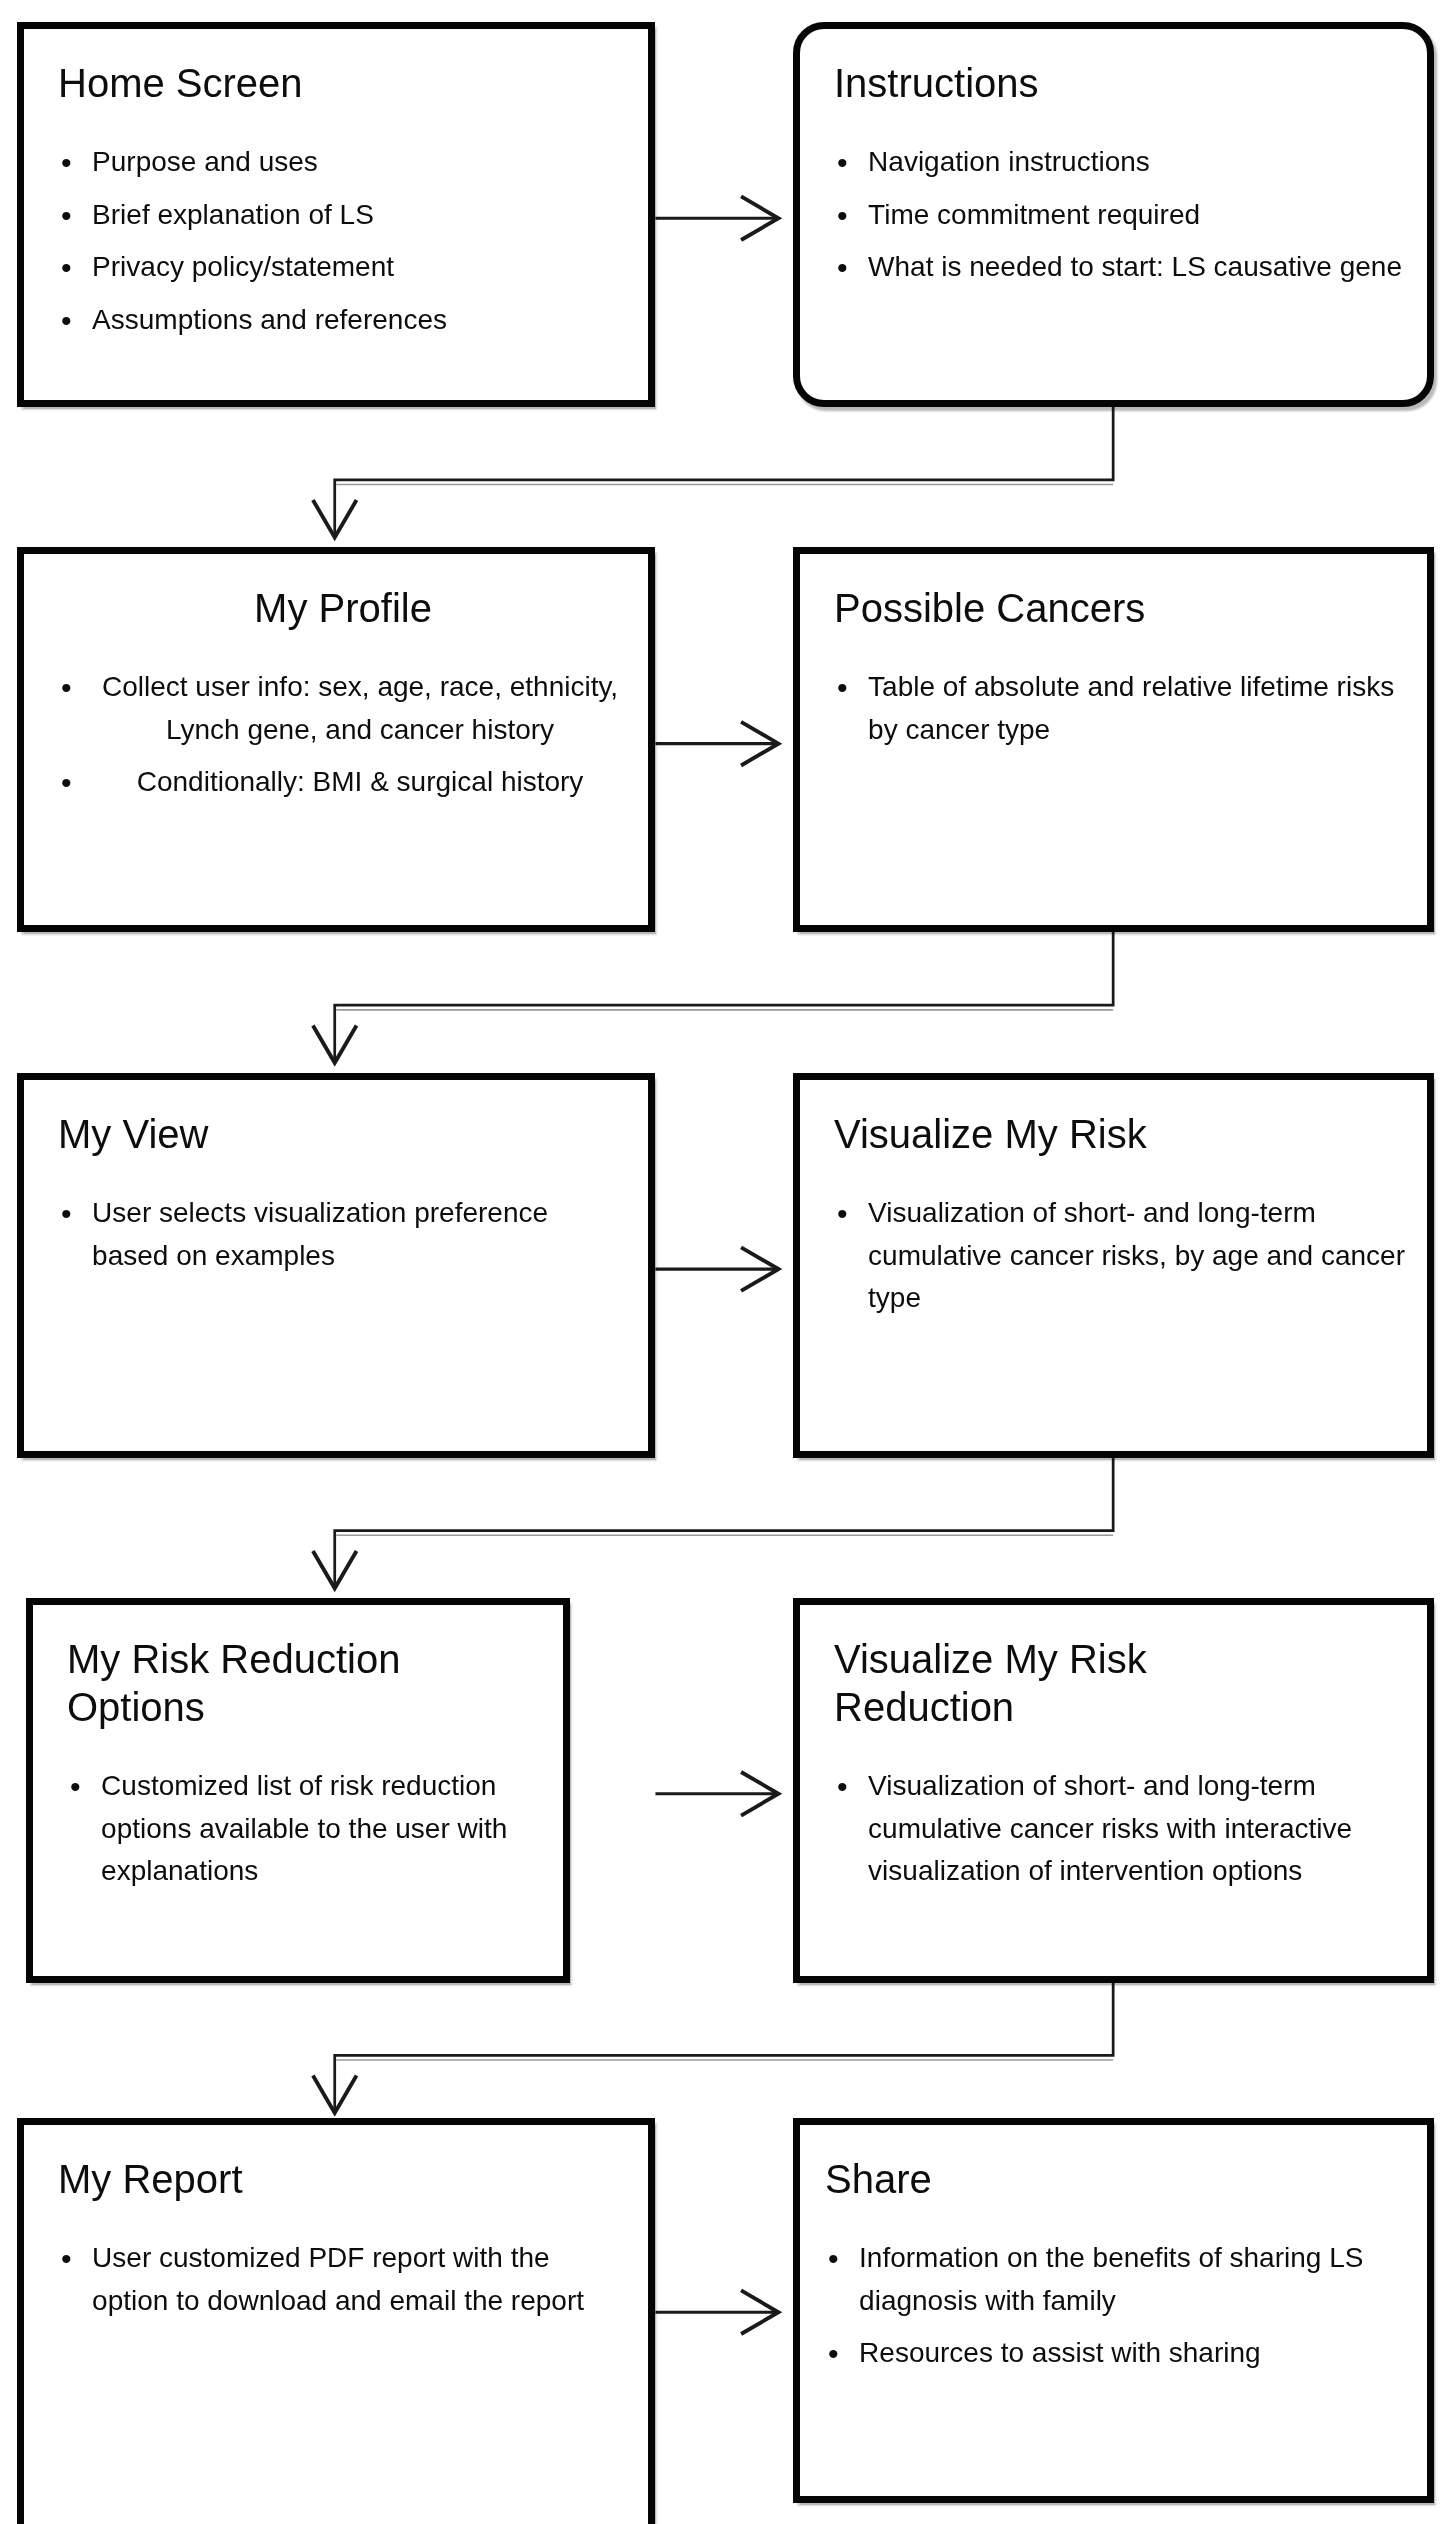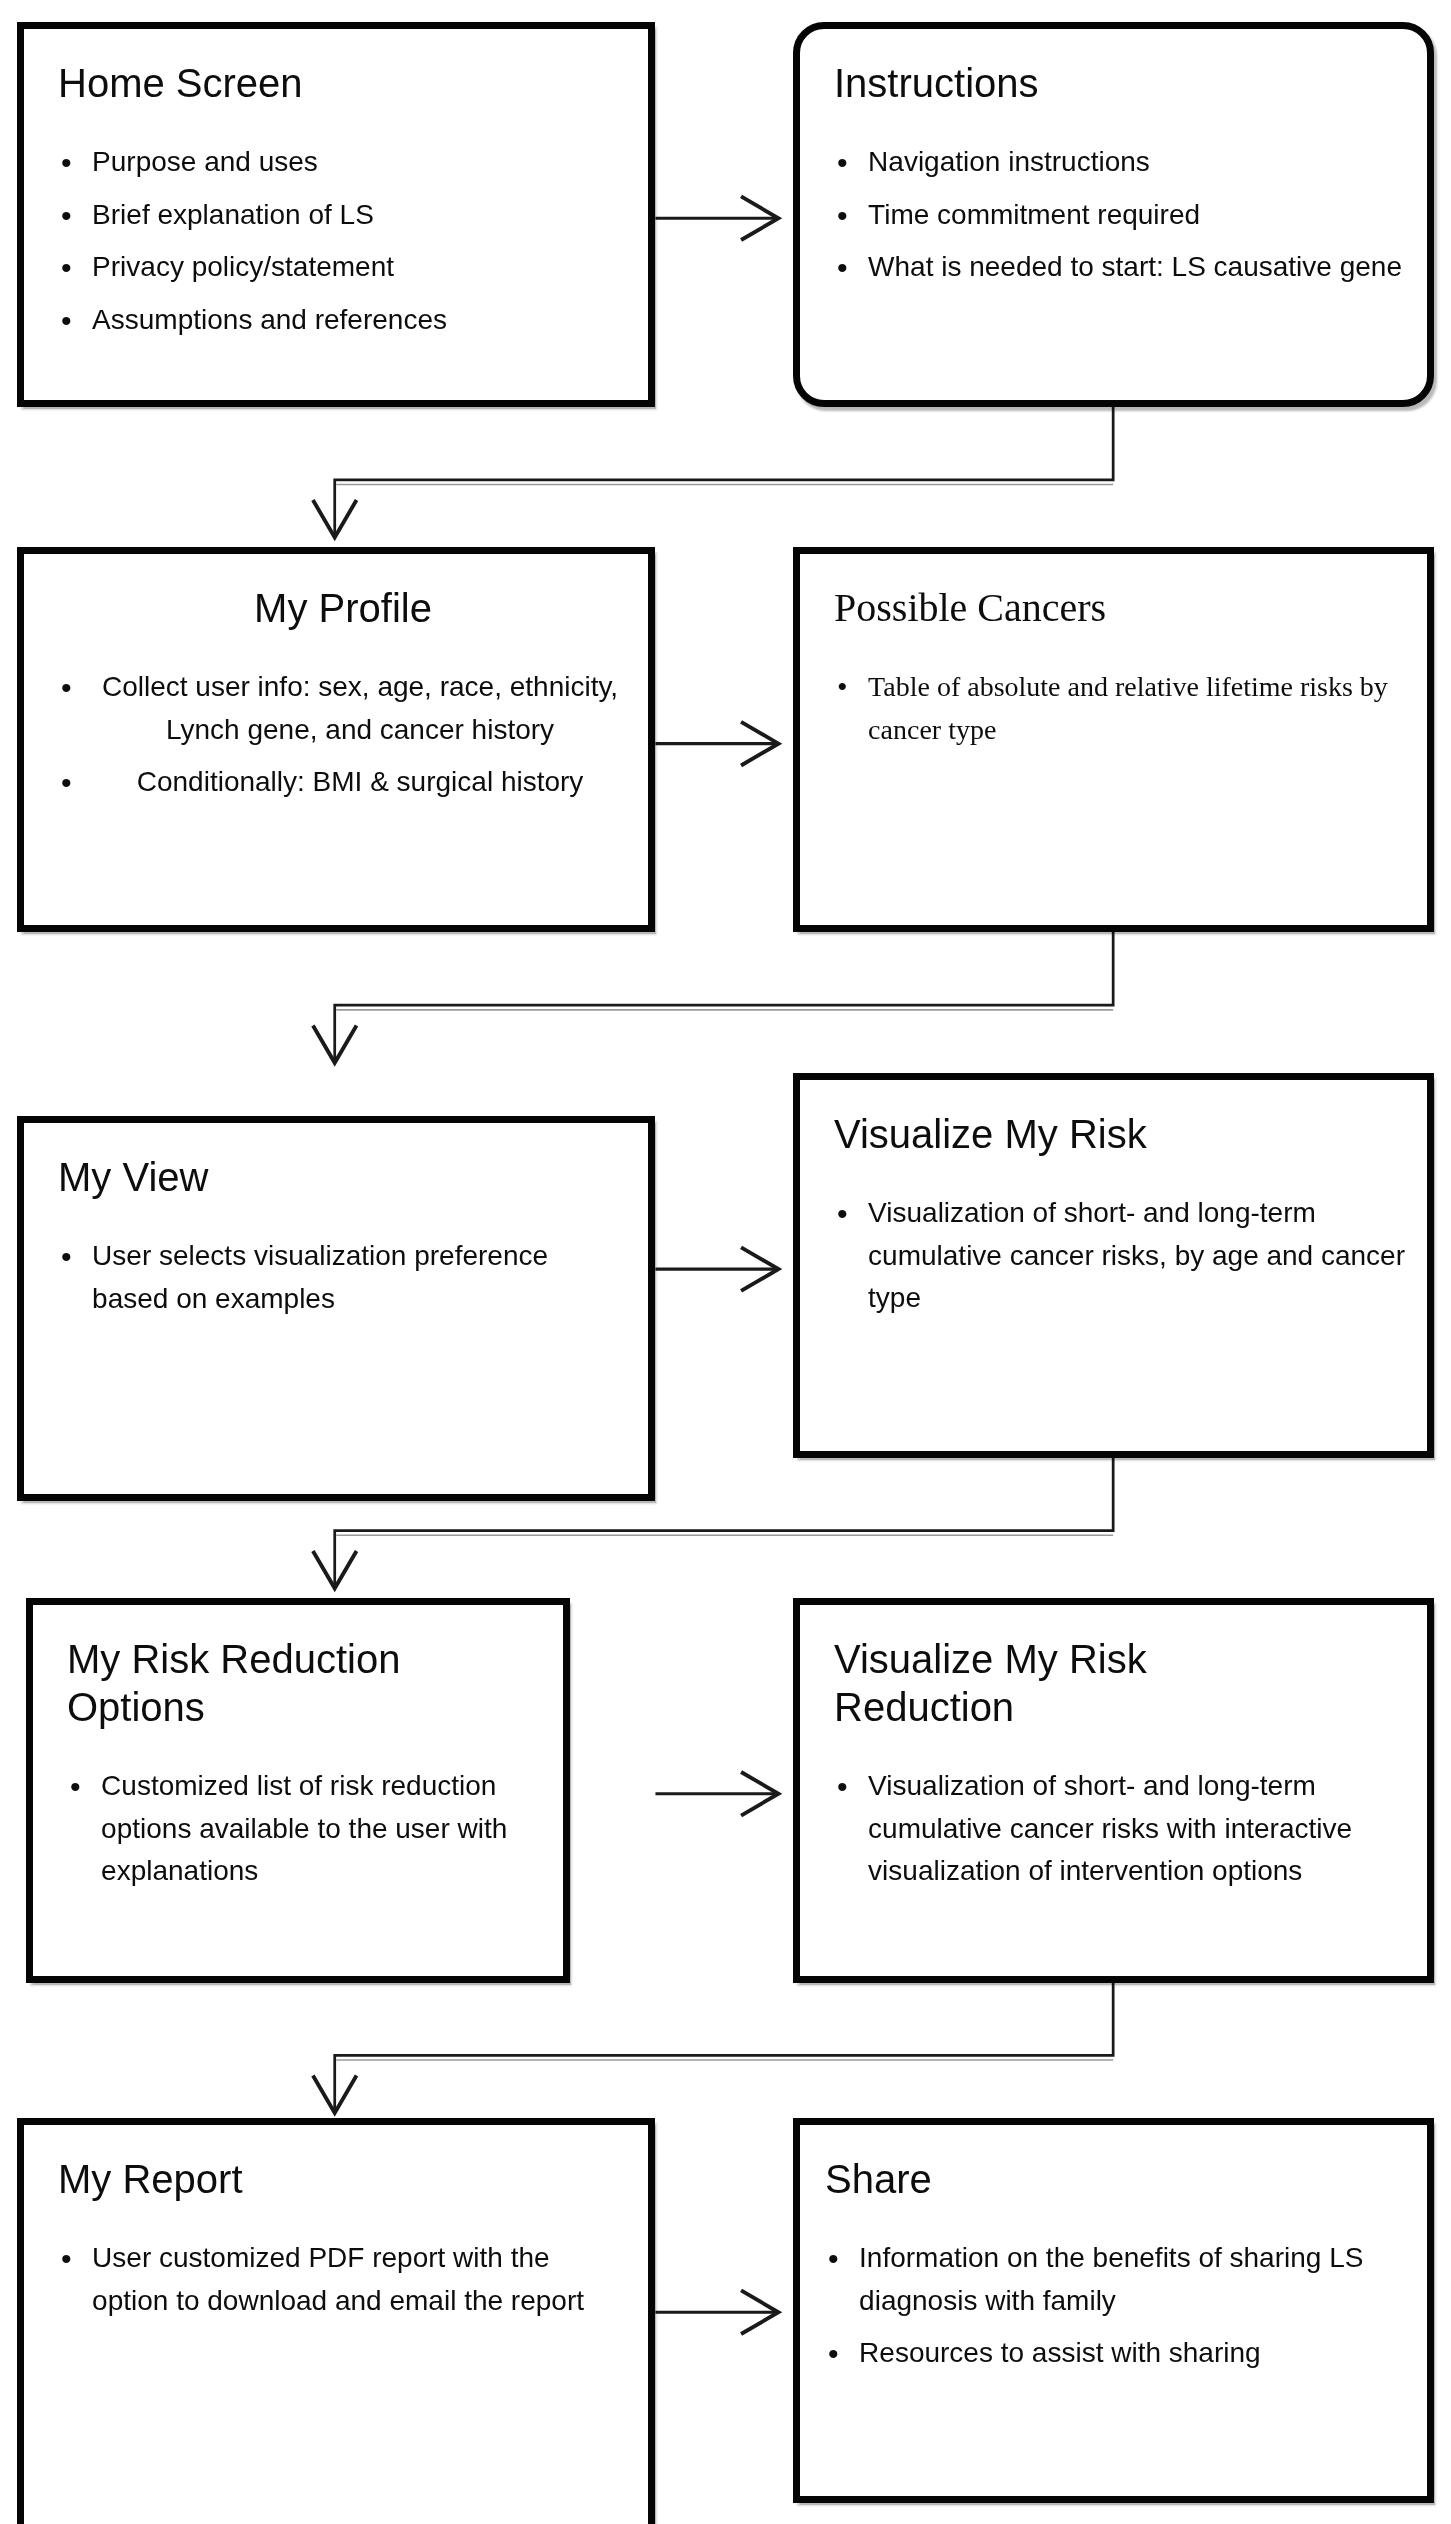--- a/index.html
+++ b/index.html
@@ -120,27 +120,27 @@
         <li>What is needed to start: LS causative gene</li>
       </ul>
   </div>
     <div class="box" style="left: 17px; top: 547px; width: 638px; height: 385px; text-align: center;">
     <h2 class="box-title">My Profile</h2>
     <ul class="box-bullets">
         <li>Collect user info: sex, age, race, ethnicity, Lynch gene, and cancer history</li>
         <li>Conditionally: BMI &amp; surgical history</li>
       </ul>
   </div>
-    <div class="box" style="left: 793px; top: 547px; width: 641px; height: 385px; font-family: Liberation Serif, serif;">
+    <div class="box" style="left: 793px; top: 547px; width: 641px; height: 385px;">
     <h2 class="box-title">Possible Cancers</h2>
     <ul class="box-bullets">
         <li>Table of absolute and relative lifetime risks by cancer type</li>
       </ul>
   </div>
-    <div class="box" style="left: 17px; top: 1073px; width: 638px; height: 385px; margin-top: 43px;">
+    <div class="box" style="left: 17px; top: 1073px; width: 638px; height: 385px;">
     <h2 class="box-title">My View</h2>
     <ul class="box-bullets">
         <li>User selects visualization preference based on examples</li>
       </ul>
   </div>
     <div class="box" style="left: 793px; top: 1073px; width: 641px; height: 385px;">
     <h2 class="box-title">Visualize My Risk</h2>
     <ul class="box-bullets">
         <li>Visualization of short- and long-term cumulative cancer risks, by age and cancer type</li>
       </ul>

